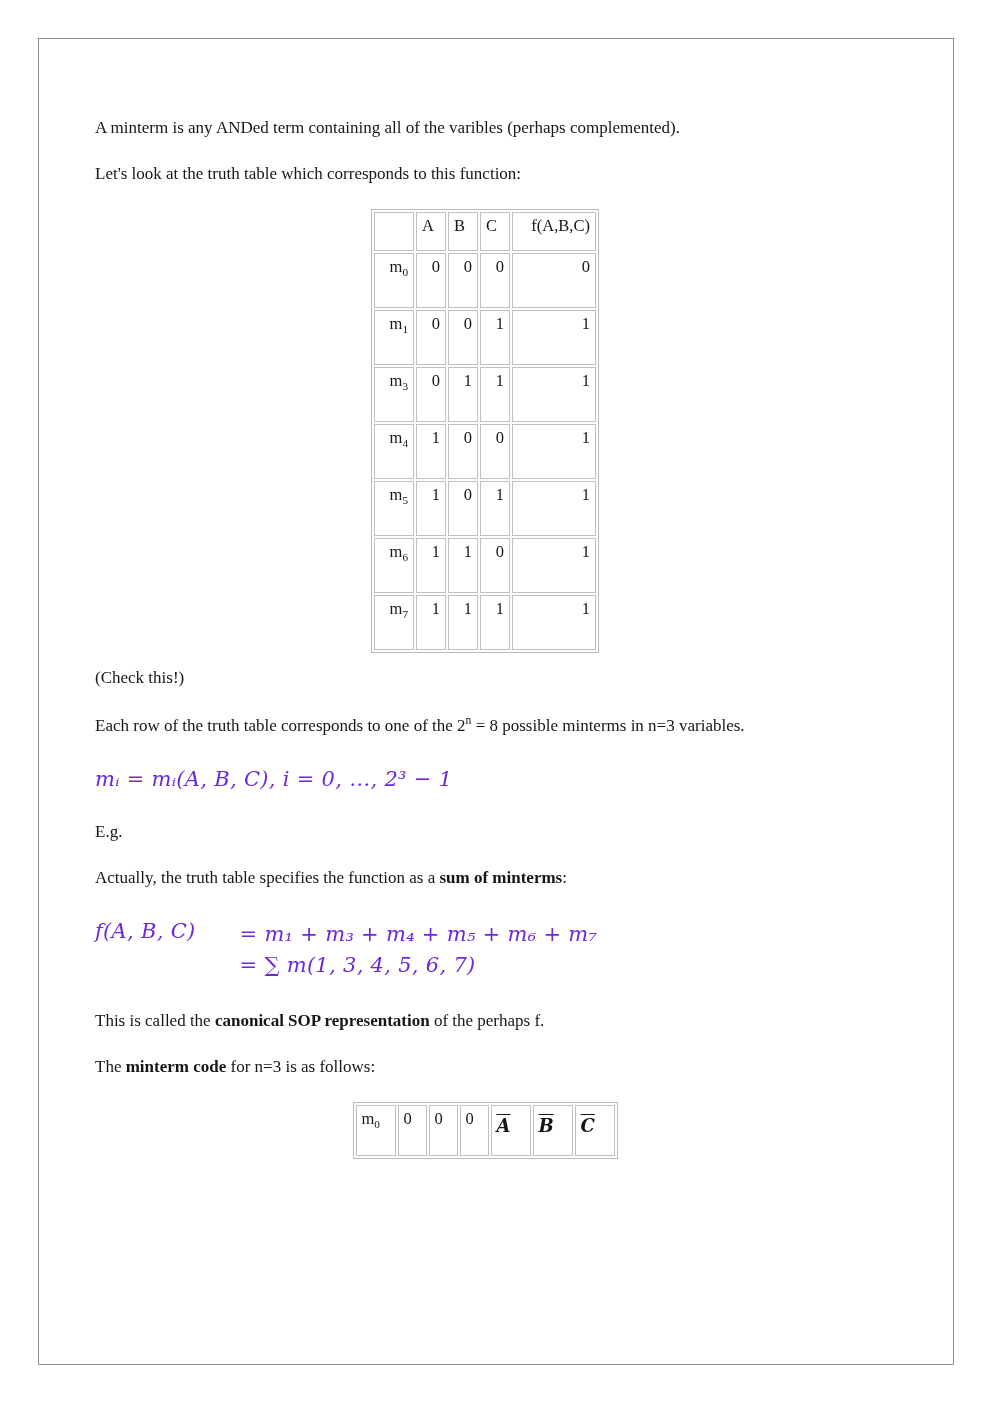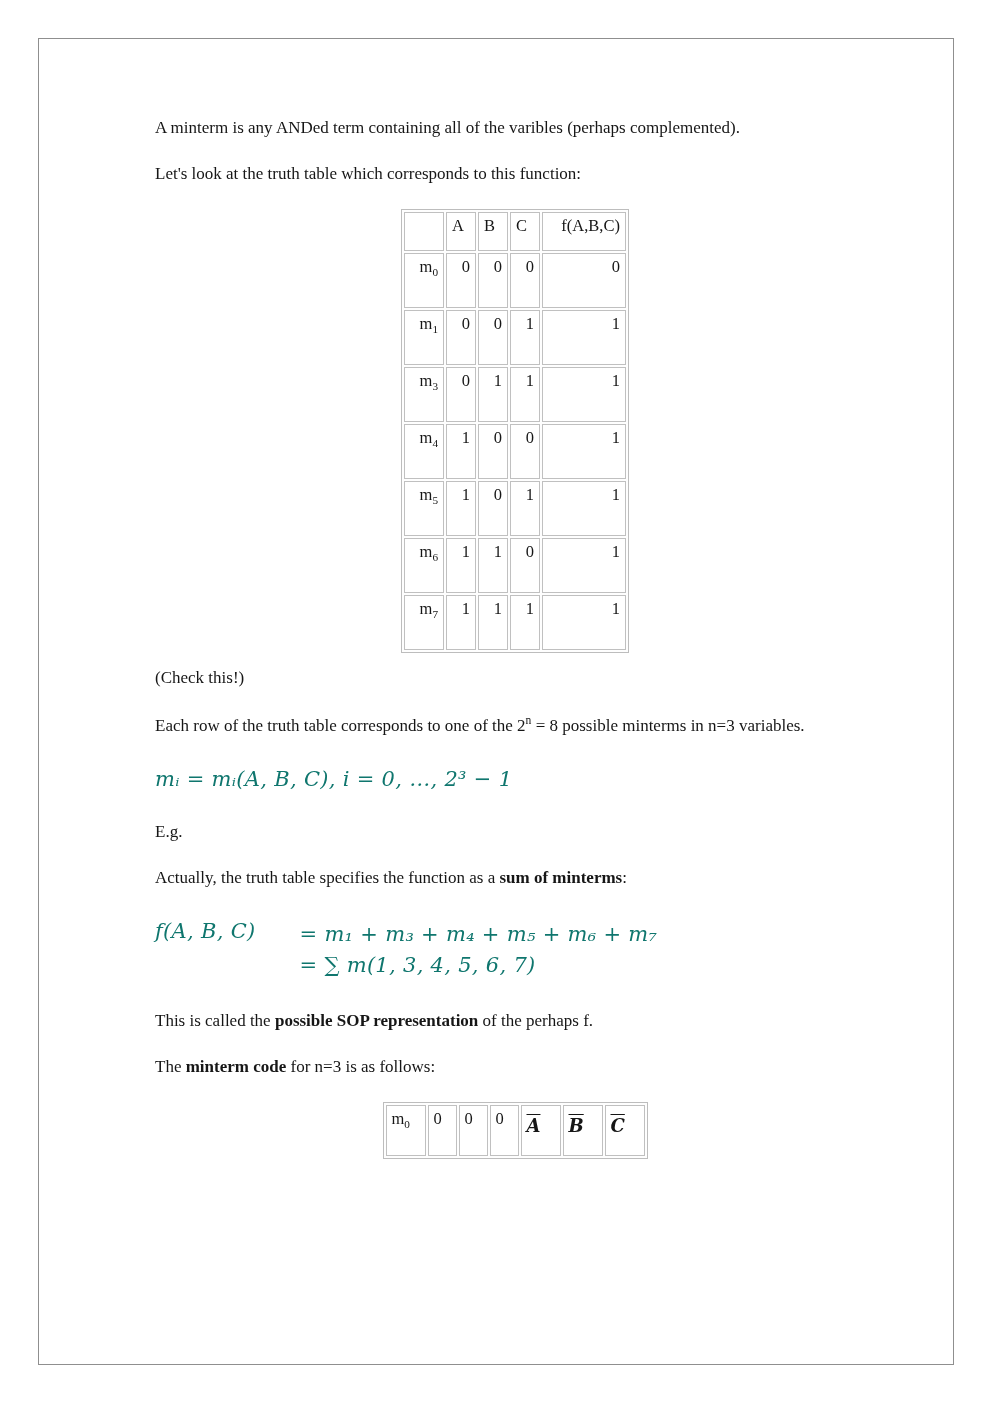--- a/index.html
+++ b/index.html
@@ -8,38 +8,38 @@
     background: #ffffff;
     font-family: "Liberation Serif", serif;
     color: #161616;
   }
   .page {
     width: 916px;
     min-height: 1327px;
     margin: 38px auto 38px;
     border: 1px solid #8f8f8f;
     box-sizing: border-box;
-    padding: 78px 78px 40px 116px;
+    padding: 78px 78px 40px 56px;
     background: #ffffff;
   }
   .para {
     font-size: 17px;
     line-height: 1.3;
     margin: 0 0 24px 0;
   }
   .para b { font-weight: bold; }
   sup { font-size: 68%; }
   sub { font-size: 68%; }
 
   
   .math {
     font-family: "DejaVu Serif", "DejaVu Sans", serif;
     font-size: 21px;
     font-style: italic;
-    color: #0f766e;
+    color: #6d28d9;
     margin: 30px 0 30px 0;
     letter-spacing: 0.3px;
   }
   .ov { text-decoration: overline; }
   .eqf { display: flex; align-items: flex-start; gap: 44px; }
   .eqf .rhs .mline { line-height: 1.45; }
 
   
   table.truth {
     border-collapse: separate;
@@ -172,21 +172,21 @@
   <p class="para"><span>Actually, the truth table specifies the function as a </span><b>sum of minterms</b><span>:</span></p>
 
   <div class="math eqf">
     <span class="lhs">f(A, B, C)</span>
     <span class="rhs">
       <div class="mline">= m₁ + m₃ + m₄ + m₅ + m₆ + m₇</div>
       <div class="mline">= ∑ m(1, 3, 4, 5, 6, 7)</div>
     </span>
   </div>
 
-  <p class="para"><span>This is called the </span><b>possible SOP representation</b><span>  of the perhaps f.</span></p>
+  <p class="para"><span>This is called the </span><b>canonical SOP representation</b><span>  of the perhaps f.</span></p>
 
   <p class="para"><span>The </span><b>minterm code</b><span>  for n=3 is as follows:</span></p>
 
   <table class="codeT">
     <tbody>
         <tr>
       <td class="cc-lbl"><span>m</span><sub>0</sub></td>
       <td class="cc-bit">0</td>
       <td class="cc-bit">0</td>
       <td class="cc-bit">0</td>

